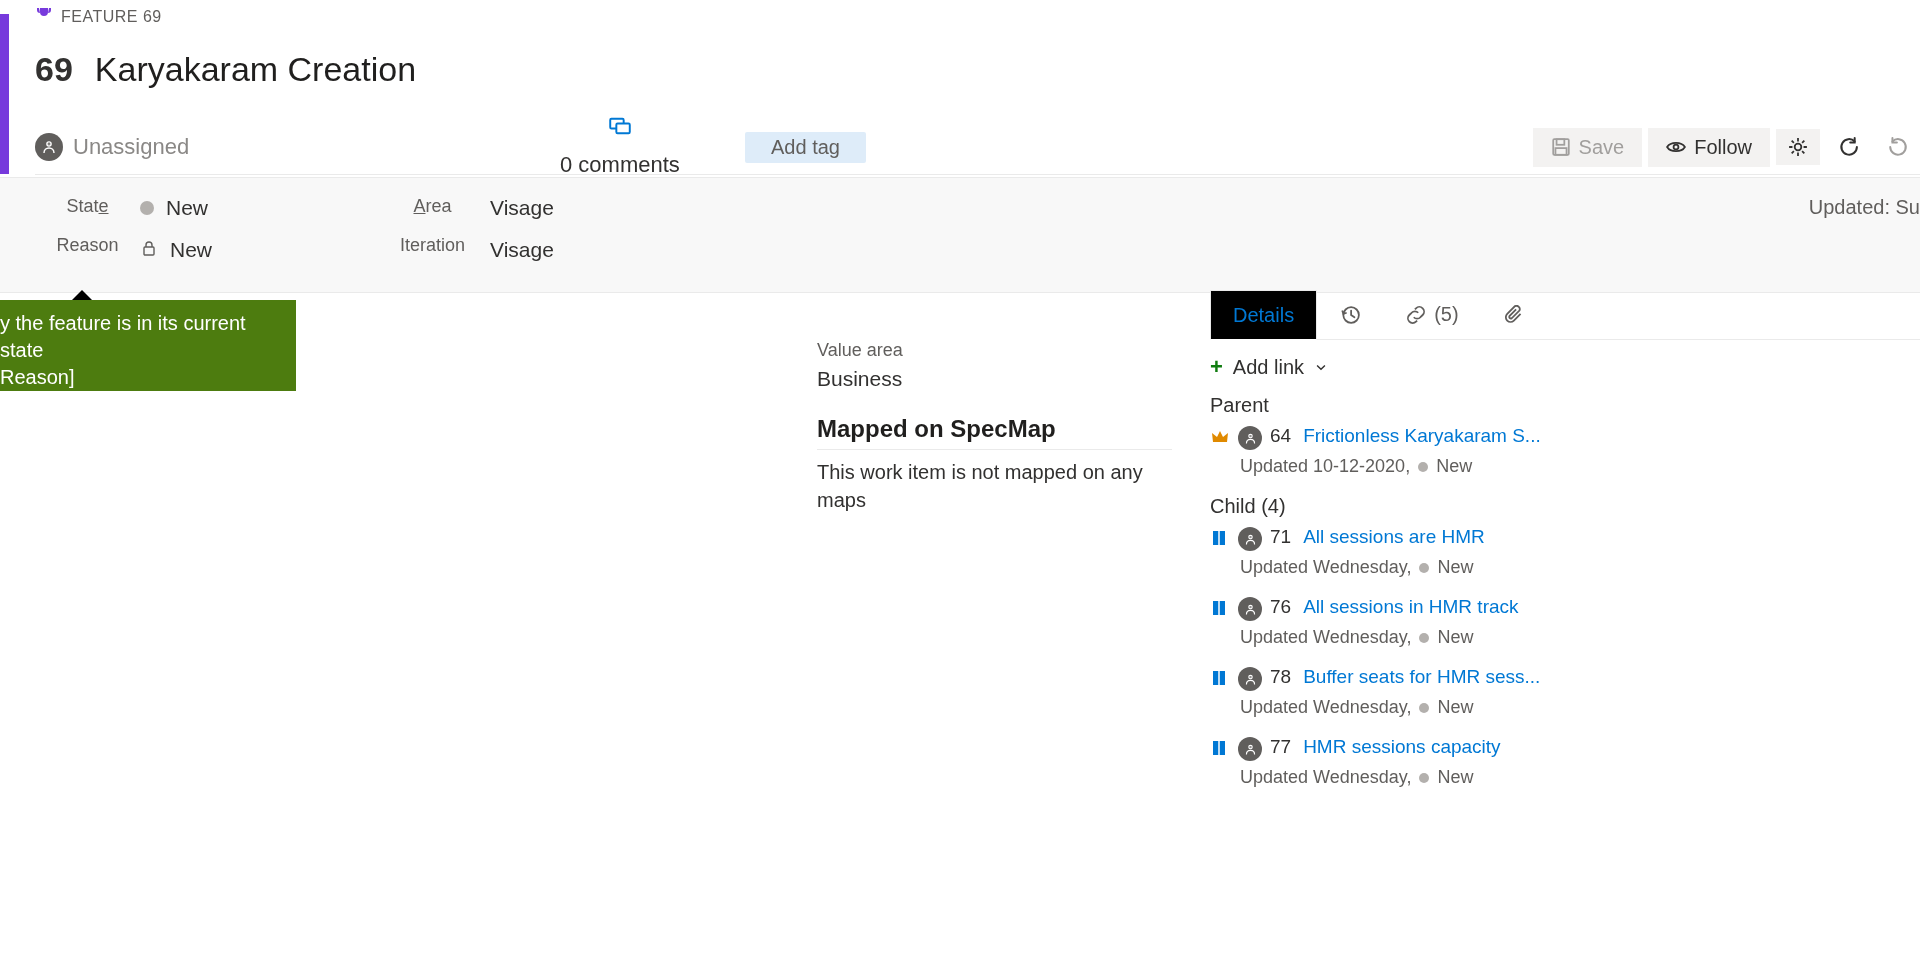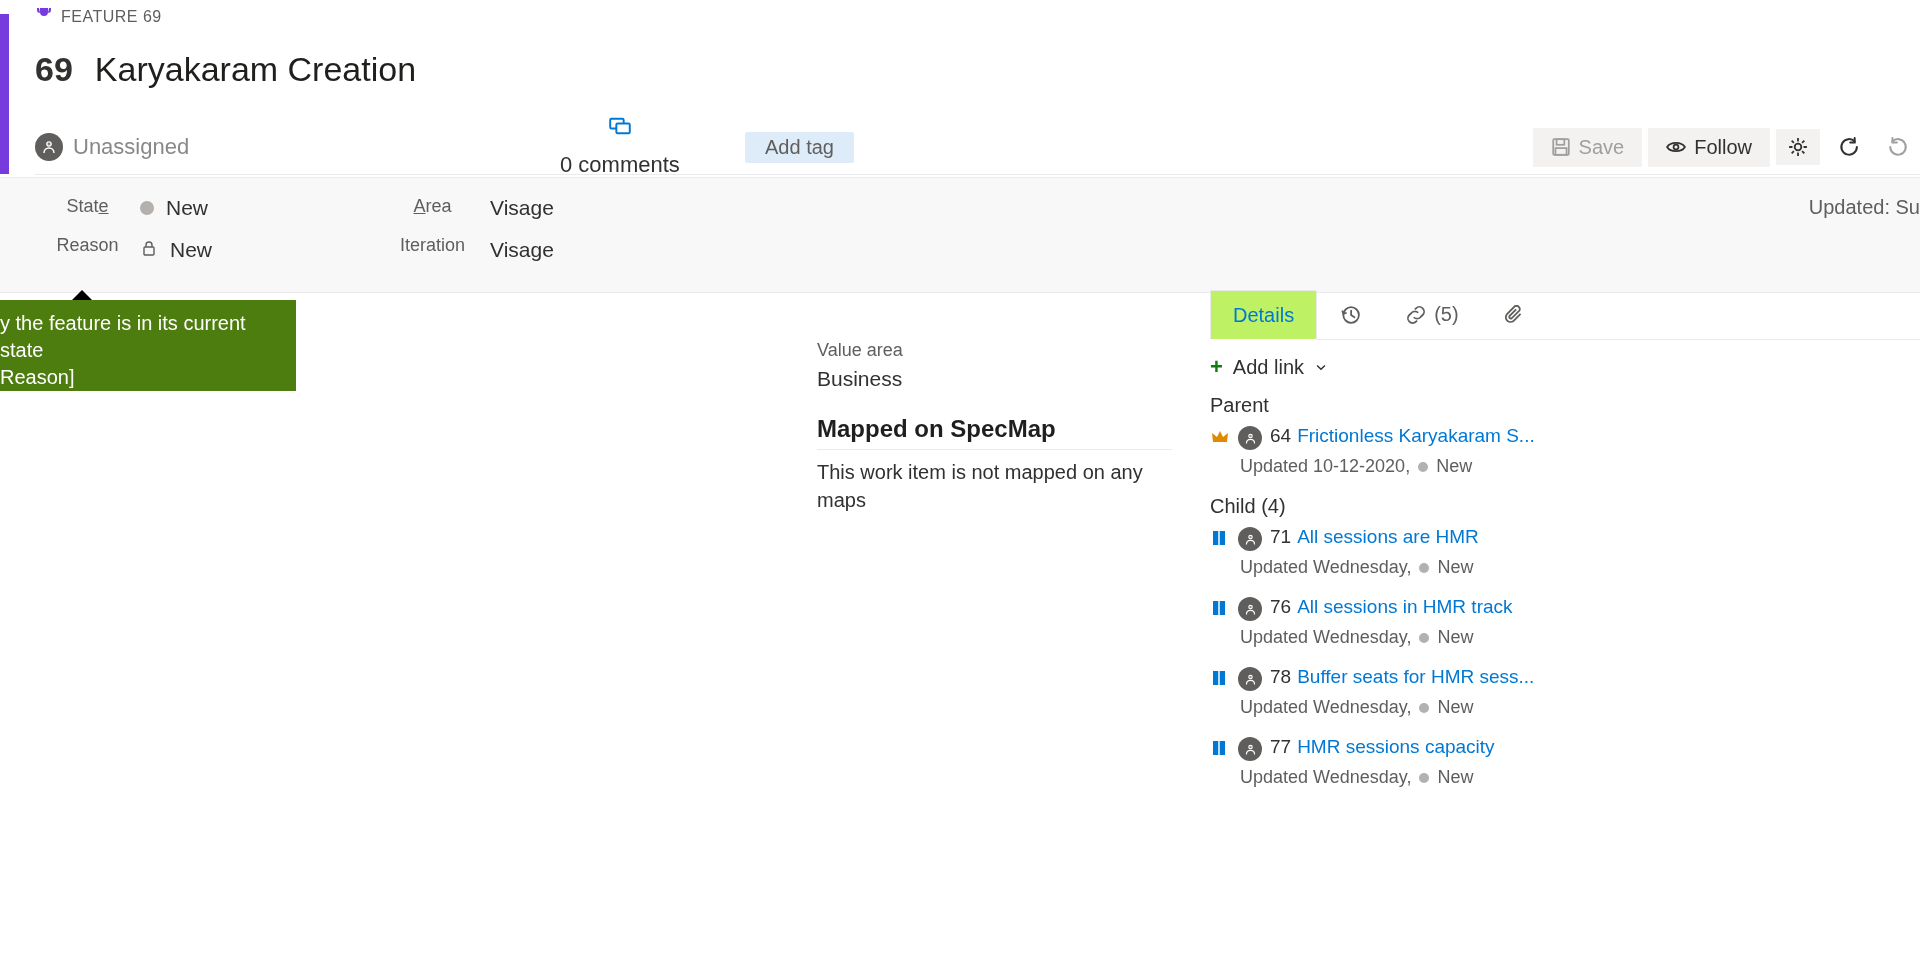--- a/index.html
+++ b/index.html
@@ -32,21 +32,21 @@
   .avatar-circle svg { width: 16px; height: 16px; }
   .assignee-text { font-size: 22px; color: #8a8886; }
 
   .comments {
     position: absolute; left: 525px; display: flex; align-items: center; gap: 10px;
     font-size: 22px; color: #323130; flex-direction: column;
   }
   .comments-icon { color: #0078d4; }
   .add-tag {
     position: absolute; left: 710px; background: #deecf9; color: #605e5c;
-    padding: 4px 20px; font-size: 20px; border-radius: 2px;
+    padding: 4px 26px; font-size: 20px; border-radius: 2px;
   }
 
   .action-bar { position: absolute; right: 0; display: flex; align-items: center; gap: 6px; }
   .btn {
     display: inline-flex; align-items: center; gap: 8px;
     background: #f3f2f1; color: #323130; padding: 8px 18px;
     font-size: 20px; border: none; cursor: pointer;
   }
   .btn.disabled { color: #a19f9d; cursor: default; }
   .btn.icon-only { padding: 8px 12px; }
@@ -87,38 +87,38 @@
   .section-title { font-size: 24px; font-weight: 600; color: #201f1e; margin-bottom: 8px; border-bottom: 1px solid #eaeaea; padding-bottom: 6px; }
   .section-body { font-size: 20px; color: #323130; line-height: 1.4; }
 
   .right-col { position: absolute; left: 1210px; right: 0; top: -50px; }
   .tabs { display: flex; border-bottom: 1px solid #eaeaea; margin-bottom: 14px; }
   .tab {
     display: inline-flex; align-items: center; gap: 8px;
     padding: 12px 22px; font-size: 20px; color: #605e5c;
     border: 1px solid transparent; cursor: pointer;
   }
-  .tab.active { color: #0078d4; border: 1px solid #eaeaea; border-bottom-color: #fff; background: #bef264; margin-bottom: -1px; justify-content: center; }
+  .tab.active { color: #0078d4; border: 1px solid #eaeaea; border-bottom-color: #fff; background: #000000; margin-bottom: -1px; justify-content: center; }
   .tab svg { width: 20px; height: 20px; }
 
   .add-link { display: flex; align-items: center; gap: 10px; font-size: 20px; color: #323130; margin-bottom: 14px; }
   .add-link .plus { color: #107c10; font-size: 22px; font-weight: 600; }
   .rel-heading { font-size: 20px; color: #323130; margin: 8px 0 8px; }
   .rel-item { display: flex; align-items: flex-start; gap: 8px; margin-bottom: 6px; }
   .rel-type-icon { flex-shrink: 0; margin-top: 3px; }
   .rel-type-icon.crown { color: #e08a00; }
   .rel-type-icon.book { color: #0078d4; }
   .mini-avatar {
     width: 24px; height: 24px; border-radius: 50%; background: #605e5c;
     display: inline-flex; align-items: center; justify-content: center; color: #fff;
     flex-shrink: 0; margin-top: 1px;
   }
   .mini-avatar svg { width: 13px; height: 13px; }
   .rel-body { flex: 1; min-width: 0; }
-  .rel-head { display: flex; align-items: center; gap: 6px; font-size: 19px; white-space: nowrap; overflow: hidden; }
+  .rel-head { display: flex; align-items: center; gap: 12px; font-size: 19px; white-space: nowrap; overflow: hidden; }
   .rel-id { color: #323130; }
   .rel-title { color: #0078d4; overflow: hidden; text-overflow: ellipsis; }
   .rel-sub {
     margin-top: 2px; margin-left: 0; font-size: 18px; color: #605e5c;
     display: flex; align-items: center; gap: 8px; padding-left: 30px;
   }
   .rel-sub .dot { width: 10px; height: 10px; border-radius: 50%; background: #b3b0ad; display: inline-block; }
   .rel-block { margin-bottom: 18px; }
 </style>
 </head>

